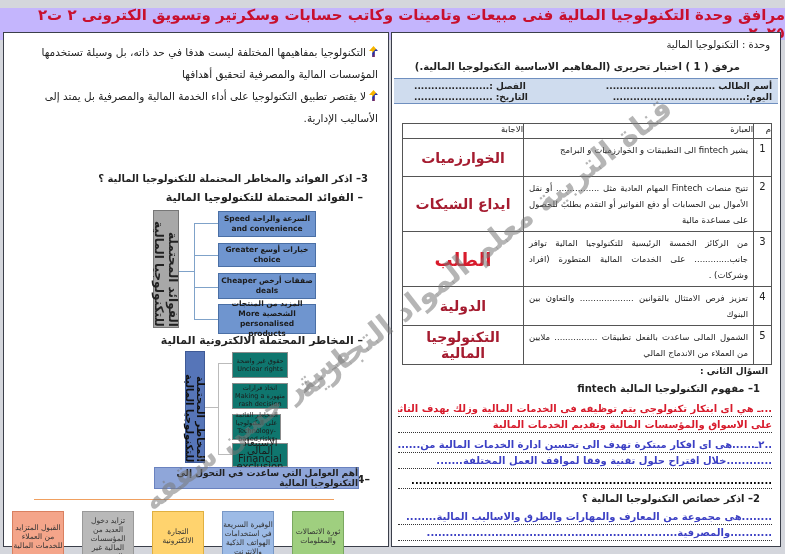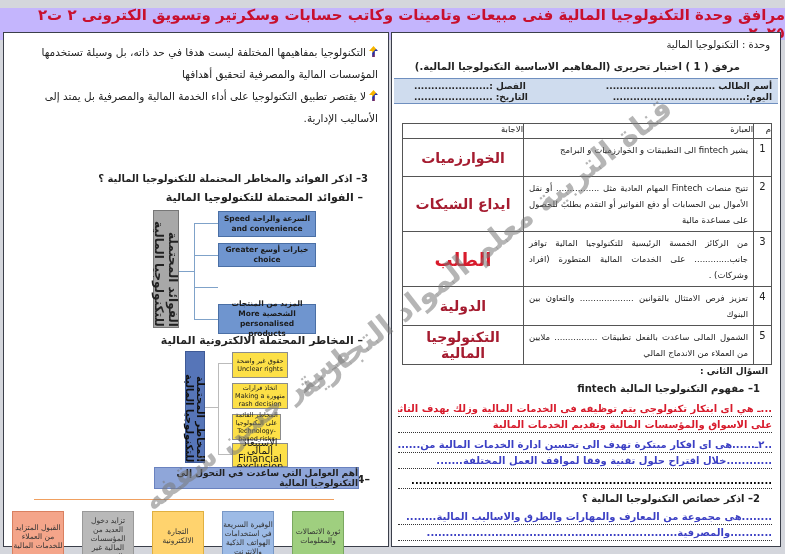--- a/index.html
+++ b/index.html
@@ -37,21 +37,21 @@
   .diagram-title-v {
     position: absolute; background: #a8a8a8; border: 1px solid #777;
     display: flex; align-items: center; justify-content: center;
     writing-mode: vertical-rl; font-size: 12px; font-weight: bold; color: #222;
   }
   .box {
     position: absolute; display: flex; align-items: center; justify-content: center; text-align: center;
     font-size: 7.5px; font-weight: bold; line-height: 10px; color: #1b1b1b; padding: 2px;
   }
   .box.blue { background: #6f95cf; border: 1px solid #4a6fa5; }
-  .box.gray { background: #fde047; border: 1px solid #8c8c8c; font-weight: normal; }
+  .box.gray { background: #0f766e; border: 1px solid #8c8c8c; font-weight: normal; }
   .connector { position: absolute; border-color: #7fa2c9; border-style: solid; }
 
   .risks-title-v { background: #5675b8; color: #111; border: 1px solid #3f5a96; }
 
   .q4-label { position: absolute; right: 18px; top: 440px; font-size: 11px; font-weight: bold; color: #222; }
   .q4-banner {
     position: absolute; left: 150px; top: 434px; width: 205px; height: 22px;
     background: #8fa6d9; border: 1px solid #6a82bf; font-size: 9px; font-weight: bold; color: #222;
     display: flex; align-items: center; justify-content: center; direction: rtl;
   }
@@ -102,20 +102,21 @@
   <div class="q3">3– اذكر الفوائد والمخاطر المحتملة للتكنولوجيا المالية ؟</div>
 
   <div class="sub-heading" style="top:158px;">–  الفوائد المحتملة للتكنولوجيا المالية</div>
   <div class="diagram-title-v" style="left:149px; top:177px; width:26px; height:118px;">الفوائد المحتملة للتكنولوجيا المالية</div>
   <div class="connector" style="left:190px; top:190px; width:24px; height:97px; border-width:1px 0 1px 1px;"></div>
   <div class="connector" style="left:175px; top:238px; width:15px; height:0; border-width:1px 0 0 0;"></div>
   <div class="connector" style="left:190px; top:222px; width:24px; height:0; border-width:1px 0 0 0;"></div>
   <div class="connector" style="left:190px; top:254px; width:24px; height:0; border-width:1px 0 0 0;"></div>
   <div class="box blue" style="left:214px; top:178px; width:98px; height:26px;">السرعة والراحة Speed and convenience</div>
   <div class="box blue" style="left:214px; top:210px; width:98px; height:24px;">خيارات أوسع Greater choice</div>
+  <div class="box blue" style="left:214px; top:240px; width:98px; height:26px;">صفقات أرخص Cheaper deals</div>
   <div class="box blue" style="left:214px; top:271px; width:98px; height:30px;">المزيد من المنتجات الشخصية More personalised products</div>
 
   <div class="sub-heading" style="top:301px;">–  المخاطر المحتملة الالكترونية المالية</div>
   <div class="diagram-title-v risks-title-v" style="left:181px; top:318px; width:20px; height:112px; font-size:10px;">المخاطر المحتملة للتكنولوجيا المالية</div>
   <div class="connector" style="left:214px; top:330px; width:14px; height:92px; border-color:#bbb; border-width:1px 0 1px 1px;"></div>
   <div class="connector" style="left:201px; top:374px; width:13px; height:0; border-color:#bbb; border-width:1px 0 0 0;"></div>
   <div class="box gray" style="left:228px; top:319px; width:56px; height:26px; font-size:6.5px; line-height:8px;">حقوق غير واضحة Unclear rights</div>
   <div class="box gray" style="left:228px; top:350px; width:56px; height:26px; font-size:6.5px; line-height:8px;">اتخاذ قرارات متهورة Making a rash decision</div>
   <div class="box gray" style="left:228px; top:381px; width:49px; height:26px; font-size:6.5px; line-height:8px;">المخاطر القائمة على التكنولوجيا Technology-based risks</div>
   <div class="box gray" style="left:228px; top:410px; width:56px; height:24px; font-size:10px; line-height:8px;">الاستبعاد المالي Financial exclusion</div>

